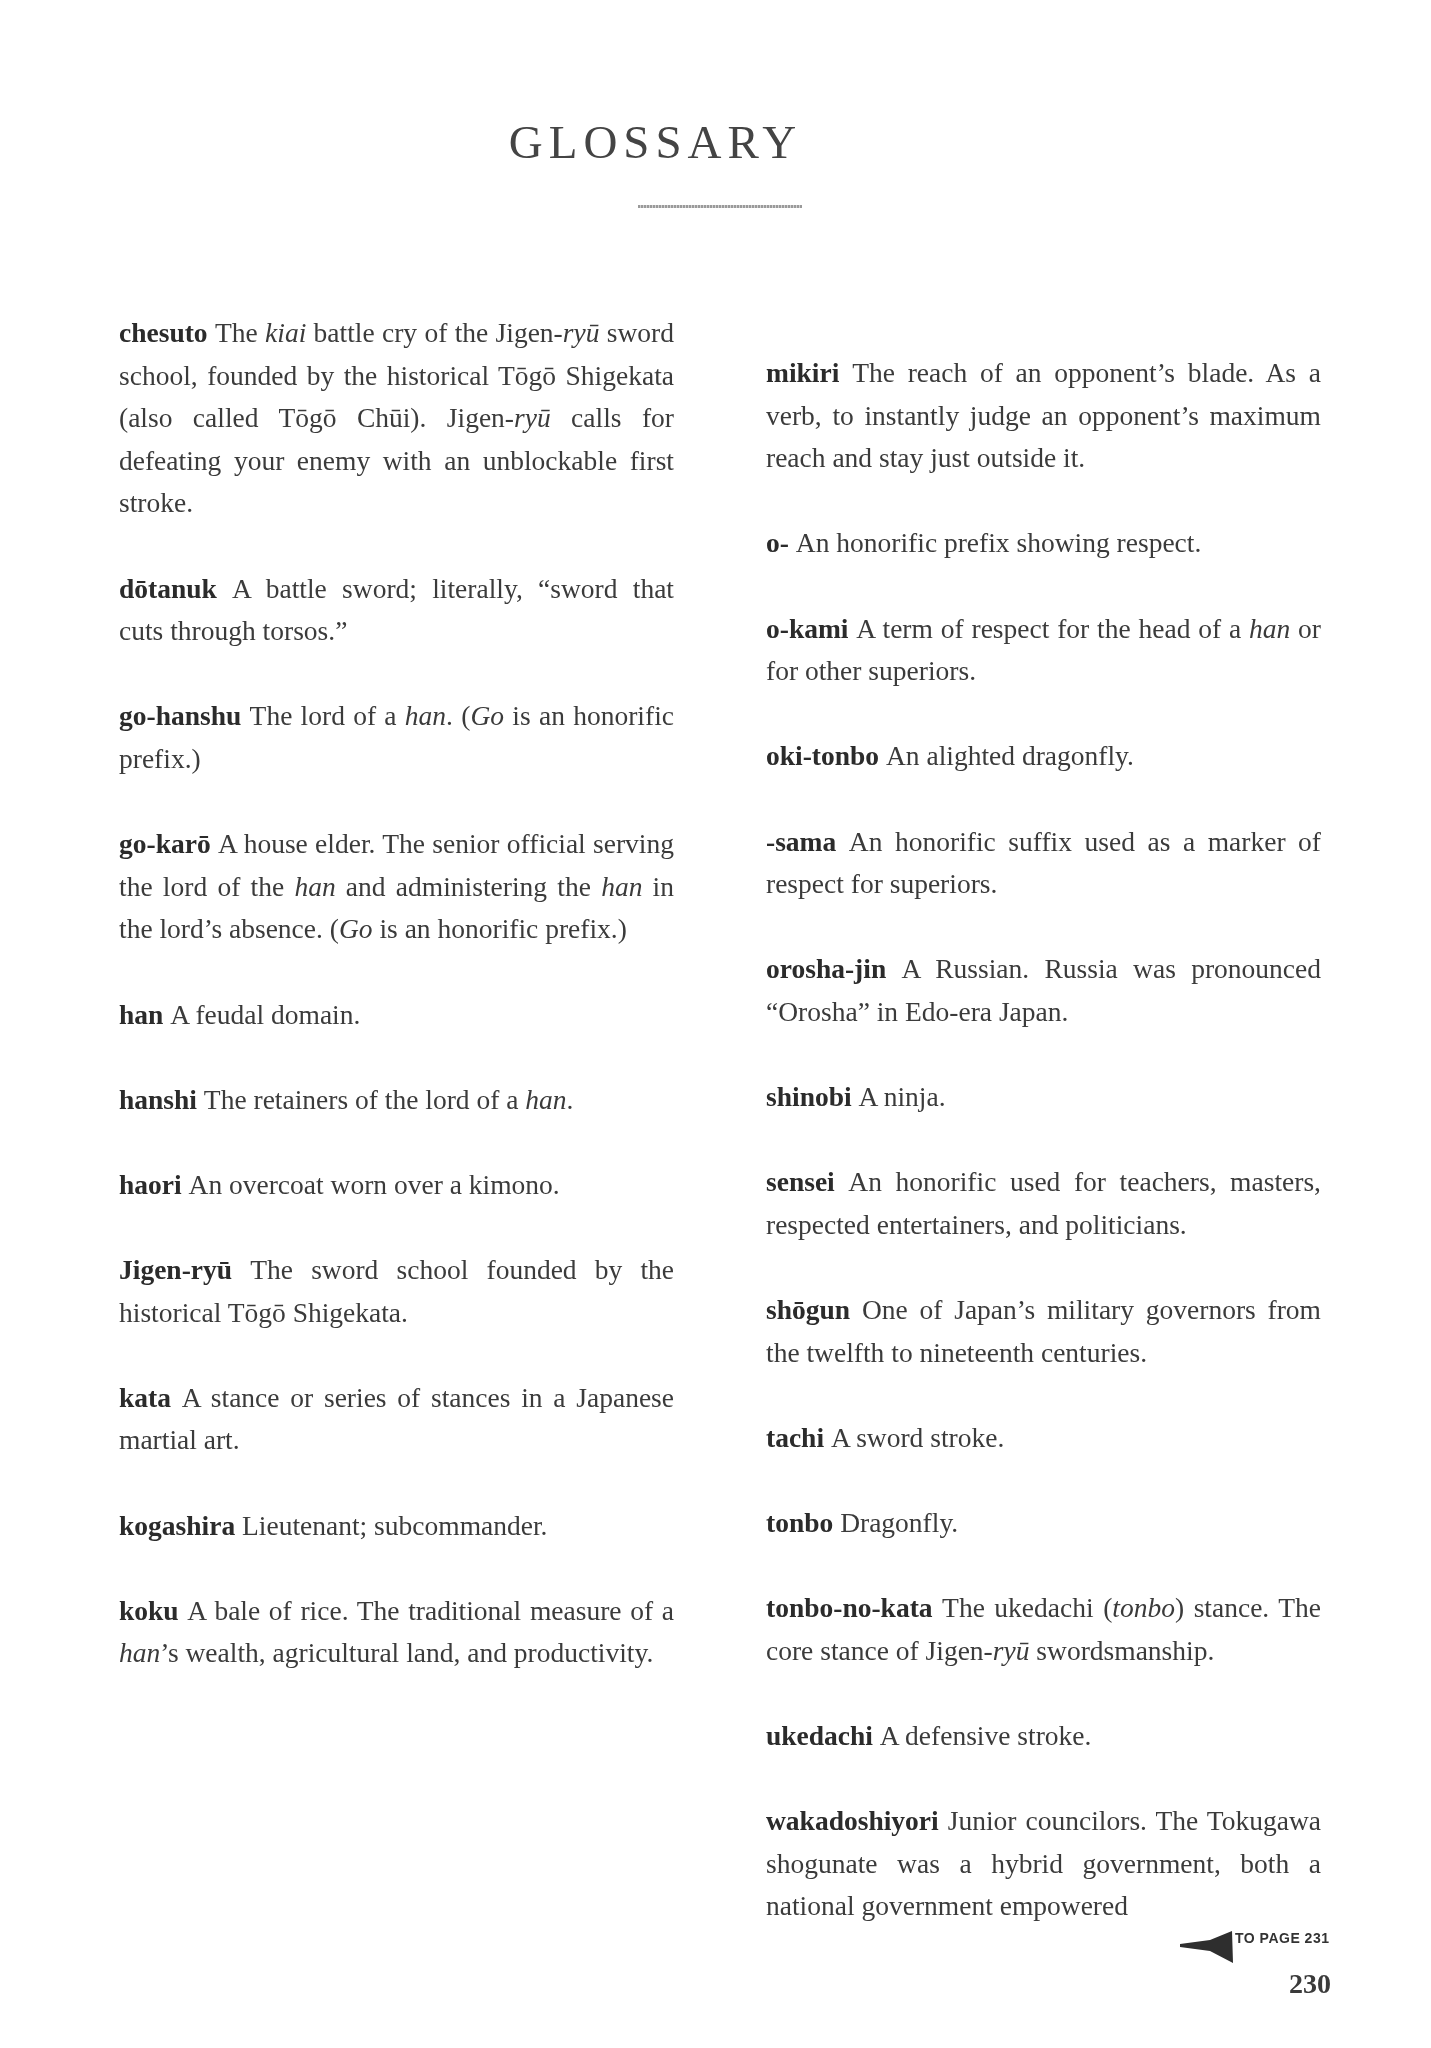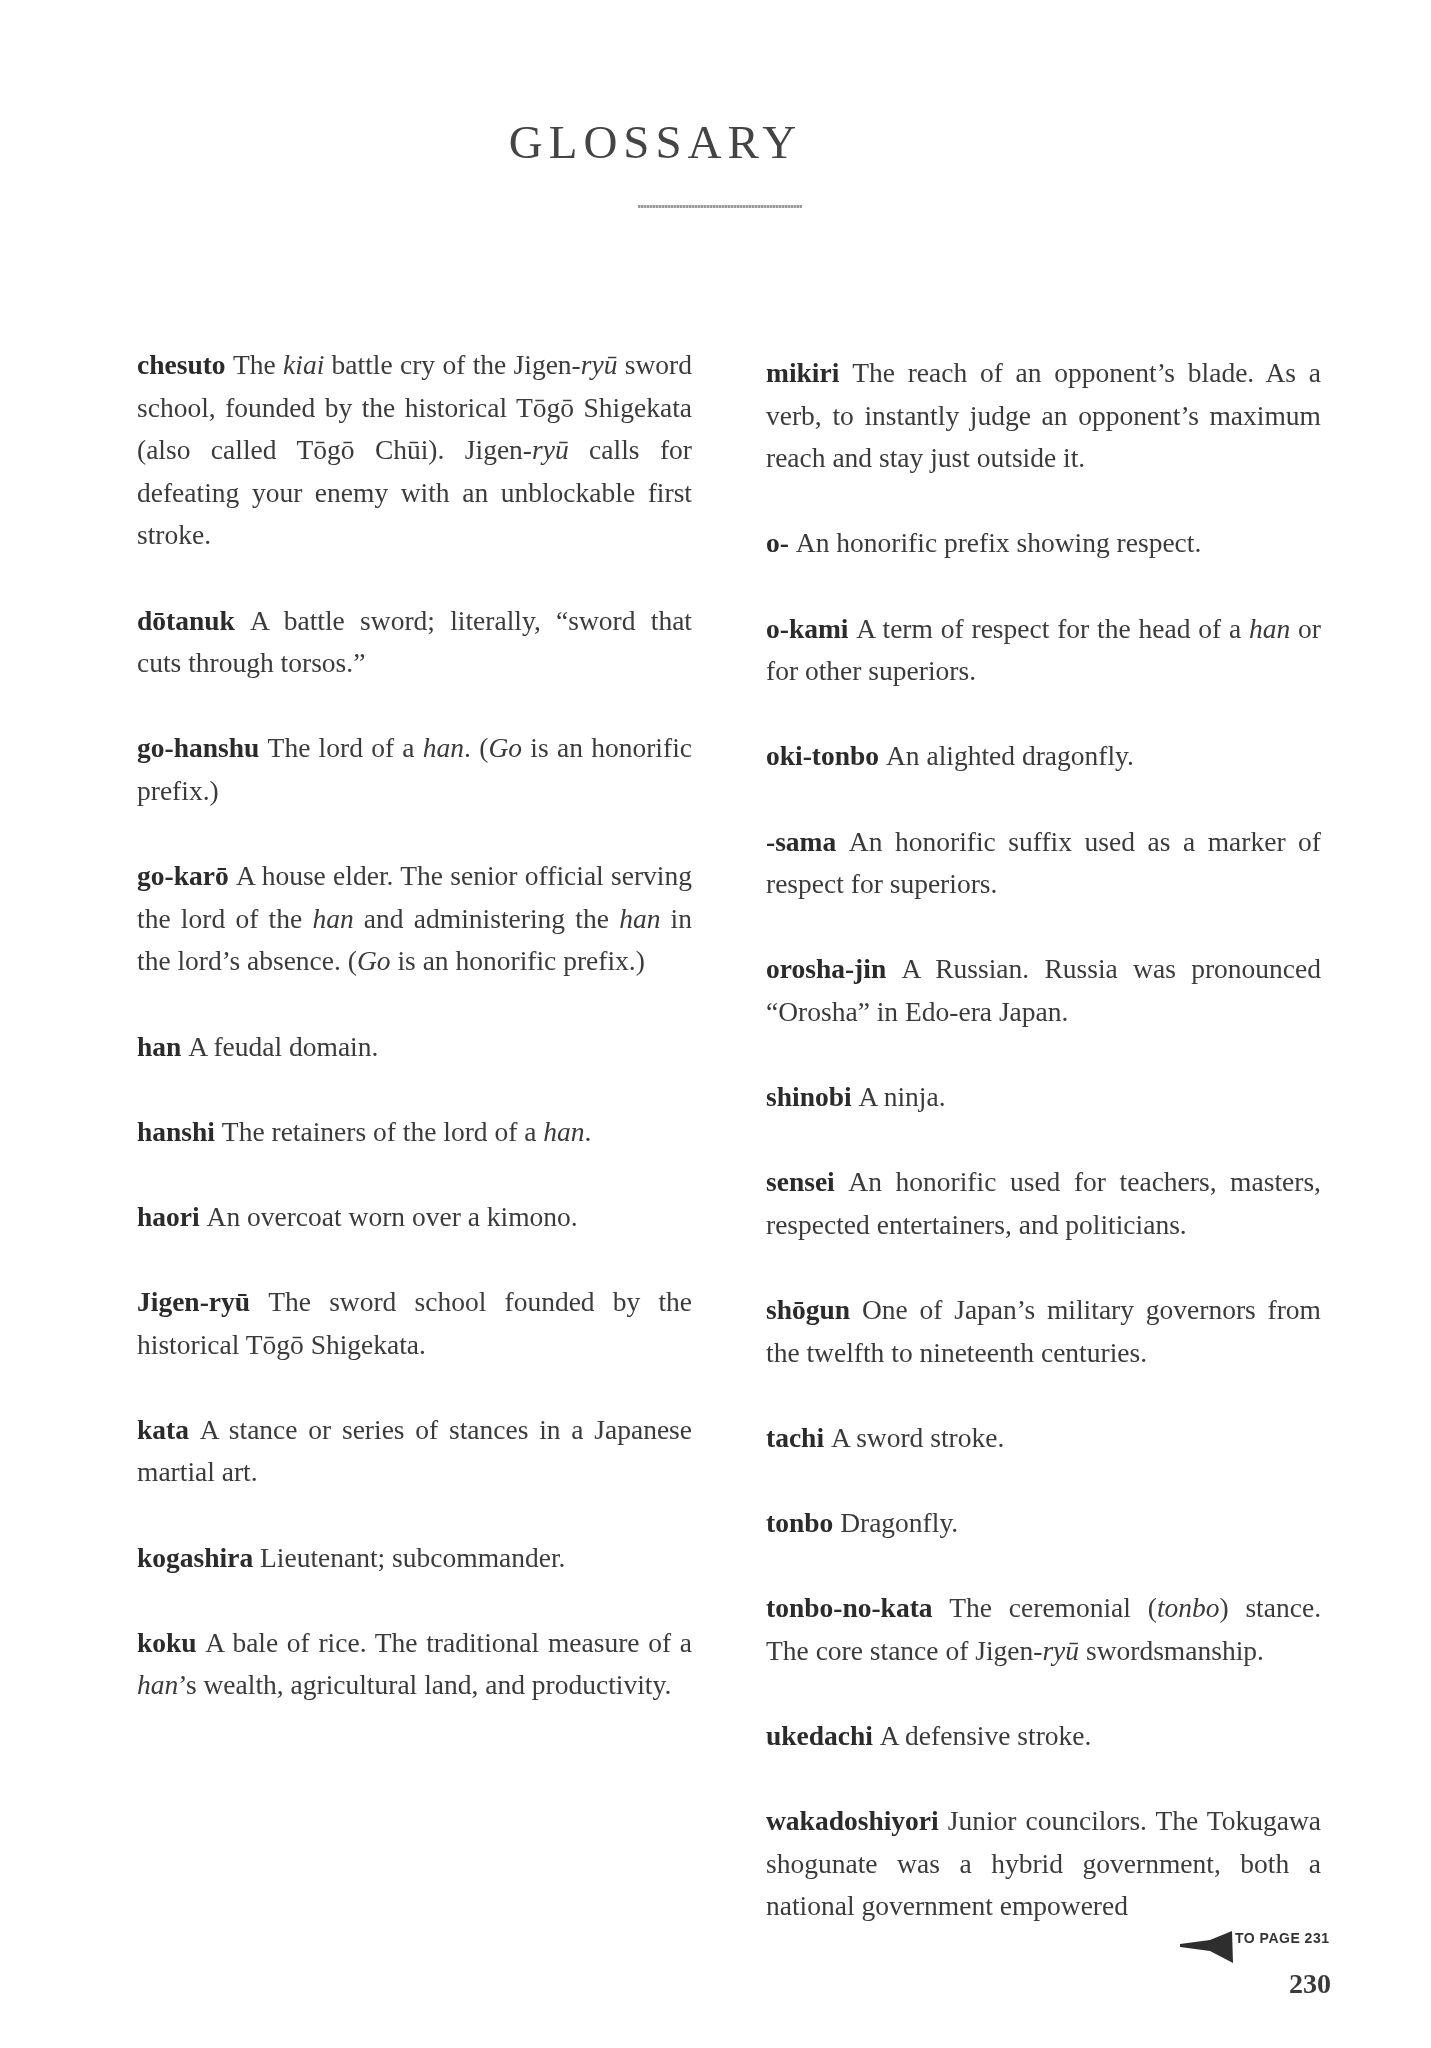--- a/index.html
+++ b/index.html
@@ -34,21 +34,21 @@
     top: 205px;
     width: 164px;
     height: 3px;
     background: repeating-linear-gradient(90deg, #9a9a9a 0 2px, #d0d0d0 2px 3px);
   }
   .column {
     position: absolute;
     top: 312px;
     width: 555px;
   }
-  .column.left { left: 137px; margin-top: 32px; }
+  .column.left { left: 119px; }
   .column.right { left: 766px; margin-top: 40px; }
   .entry {
     margin: 0 0 42.6px 0;
     font-size: 27.5px;
     line-height: 42.6px;
     text-align: justify;
     hyphens: manual;
   }
   .term {
     font-weight: bold;
@@ -118,21 +118,21 @@
     <p class="entry"><span class="term">o-</span><span class="def"><span>An honorific prefix showing respect.</span></span></p>
     <p class="entry"><span class="term">o-kami</span><span class="def"><span>A term of respect for the head of a </span><i>han</i><span> or for other superiors.</span></span></p>
     <p class="entry"><span class="term">oki-tonbo</span><span class="def"><span>An alighted dragonfly.</span></span></p>
     <p class="entry"><span class="term">-sama</span><span class="def"><span>An honorific suffix used as a marker of respect for superiors.</span></span></p>
     <p class="entry"><span class="term">orosha-jin</span><span class="def"><span>A Russian. Russia was pronounced “Orosha” in Edo-era Japan.</span></span></p>
     <p class="entry"><span class="term">shinobi</span><span class="def"><span>A ninja.</span></span></p>
     <p class="entry"><span class="term">sensei</span><span class="def"><span>An honorific used for teachers, masters, respected entertainers, and politicians.</span></span></p>
     <p class="entry"><span class="term">shōgun</span><span class="def"><span>One of Japan’s military governors from the twelfth to nineteenth centuries.</span></span></p>
     <p class="entry"><span class="term">tachi</span><span class="def"><span>A sword stroke.</span></span></p>
     <p class="entry"><span class="term">tonbo</span><span class="def"><span>Dragonfly.</span></span></p>
-    <p class="entry"><span class="term">tonbo-no-kata</span><span class="def"><span>The ceremonial (</span><i>tonbo</i><span>) stance. The core stance of Jigen-</span><i>ryū</i><span> swordsmanship.</span></span></p>
+    <p class="entry"><span class="term">tonbo-no-kata</span><span class="def"><span>The ukedachi (</span><i>tonbo</i><span>) stance. The core stance of Jigen-</span><i>ryū</i><span> swordsmanship.</span></span></p>
     <p class="entry"><span class="term">ukedachi</span><span class="def"><span>A defensive stroke.</span></span></p>
     <p class="entry"><span class="term">wakadoshiyori</span><span class="def"><span>Junior councilors. The Tokugawa shogunate was a hybrid govern­ment, both a national government empowered</span></span></p>
   </div>
 
 <div class="footer-nav">
   <svg class="arrow-icon" viewBox="0 0 54 34">
     <path d="M0 14 L30 10 L52 1 L53 33 L30 21 L0 17 Z" fill="#2e2e2e"></path>
   </svg>
   <span class="next-page-label">TO PAGE 231</span>
 </div>

